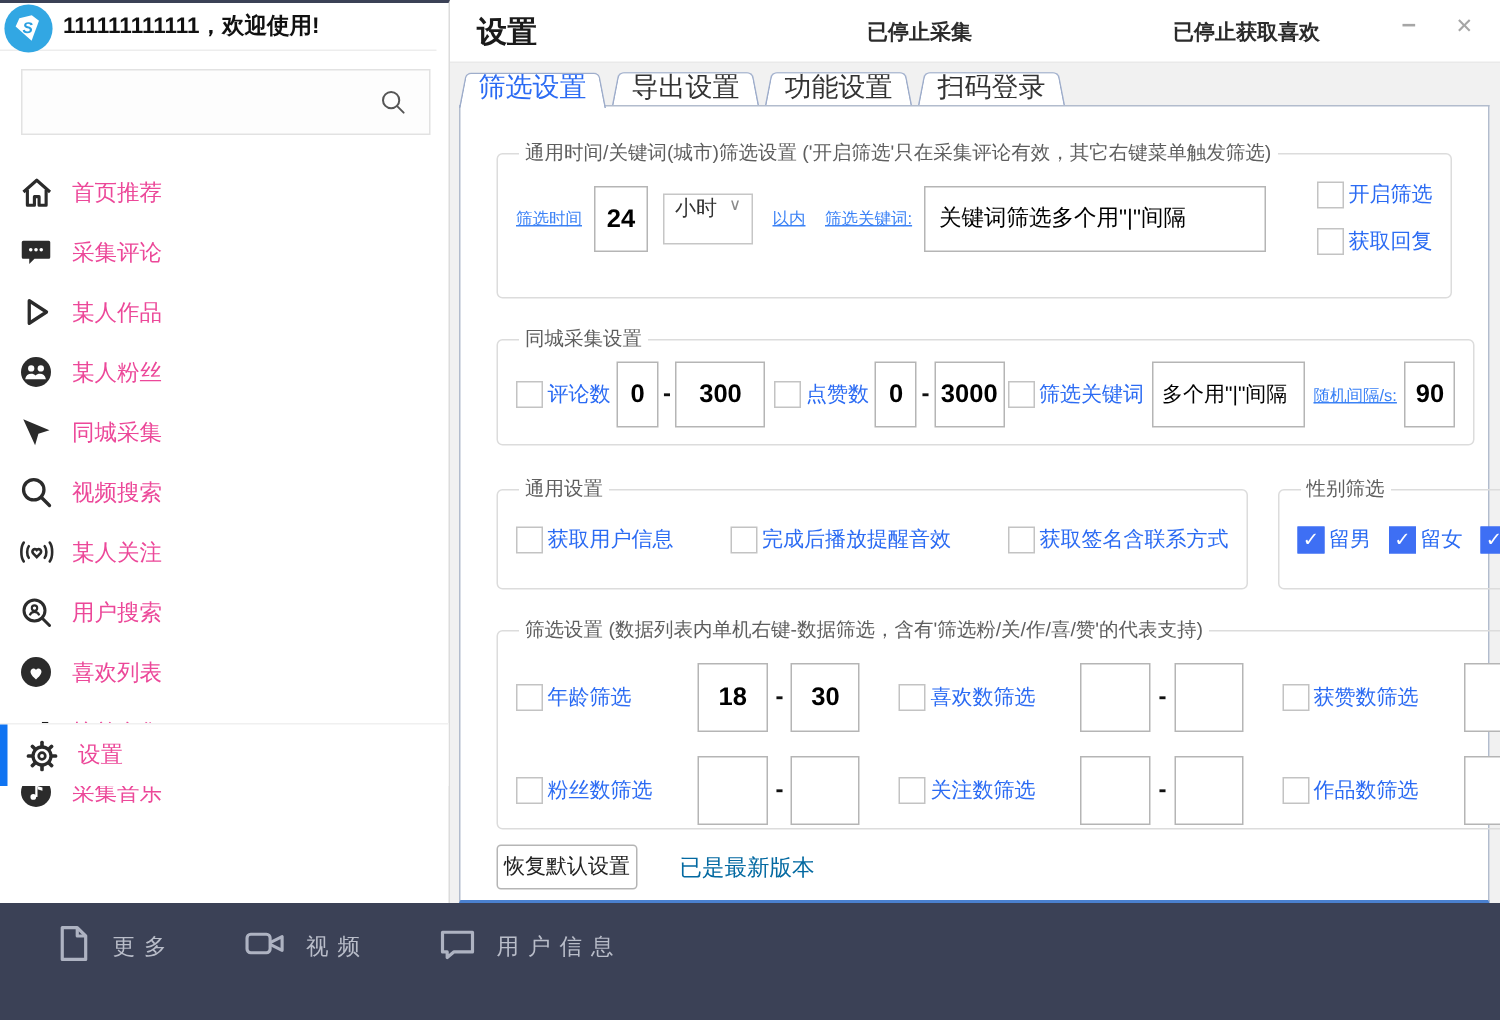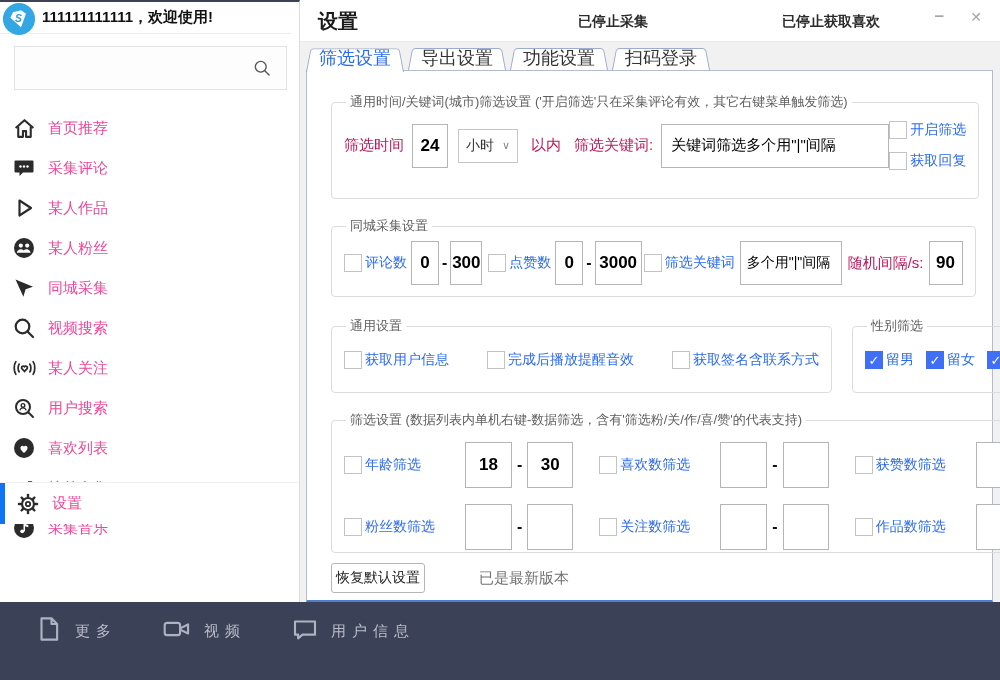--- a/index.html
+++ b/index.html
@@ -40,46 +40,46 @@
   .tab::before { content:""; position:absolute; inset:0; background:#fff; border:1px solid #9eadcb; border-bottom:none; border-radius:4px 4px 0 0; transform:perspective(7px) rotateX(1.6deg); transform-origin:bottom; }
   .tab > span { position:relative; z-index:1; }
   .tab.active { color:#2b6bf3; }
   .tab.active::before { bottom:-2px; }
 
   .panel { margin:0 7px 0 6px; background:#fff; border:1px solid #b2bccd; border-bottom:2px solid #4a80cf; height:532px; padding:22px 24px 0 24px; position:relative; z-index:1; }
 
   fieldset { border:1px solid #dcdcdc; border-radius:4px; padding:0 12px; }
   legend { font-size:13px; color:#5e5e5e; padding:0 4px; margin-left:2px; }
 
-  .lbl { font-size:15px; color:#be185d; white-space:nowrap; }
+  .lbl { font-size:11px; color:#3b82f6; white-space:nowrap;text-decoration:underline; }
   .num { border:1px solid #b5b5b5; height:44px; text-align:center; font-weight:bold; font-size:17px; font-family:inherit; outline:none; }
   .dash { font-weight:bold; font-size:16px; color:#111; }
   .cb { width:18px; height:18px; border:1px solid #c3c3c3; background:#fff; display:inline-flex; align-items:center; justify-content:center; flex:0 0 auto; cursor:default; }
   .cb[data-checked="true"] { background:#3e6ff4; border-color:#3e6ff4; color:#fff; font-size:13px; }
   .cb[data-checked="true"]::after { content:"✓"; }
   .cbl { color:#2b6bf3; font-size:14px; margin-left:3px; white-space:nowrap; cursor:default; }
 
   
   .fs1 { height:106px; margin-bottom:18px; }
   .fs1-row { display:flex; align-items:center; margin-top:10px; }
   .time-input { width:36px; margin:0 10px 0 8px; }
-  .select { width:60px; height:34px; border:1px solid #c6c6c6; display:flex; align-items:center; justify-content:space-between; padding:0 7px; font-size:14px; color:#333; margin-right:13px; background:#fff; cursor:default; }
+  .select { width:60px; height:34px; border:1px solid #c6c6c6; display:flex; justify-content:space-between; padding:0 7px; font-size:14px; color:#333; margin-right:13px; background:#fff; cursor:default; }
   .chev { color:#8a8a8a; font-size:11px; }
   .within { margin-right:13px; }
   .kw-label { margin-right:8px; }
   .kw-input { width:228px; height:44px; border:1px solid #b5b5b5; font-size:15px; padding:0 9px; font-family:inherit; outline:none; }
   .vstack { margin-left:auto; display:flex; flex-direction:column; gap:13px; }
   .cb-inline { display:flex; align-items:center; }
 
   
   .fs2 { height:80px; margin-bottom:20px; }
   .fs2-row { display:flex; align-items:center; margin-top:6px; }
   .fs2 .num { height:44px; }
   .n-sm { width:28px; }
-  .n-300 { width:32px; }
+  .n-300 { width:60px; }
   .n-3000 { width:47px; }
   .prov-input { width:102px; height:44px; border:1px solid #b5b5b5; font-size:14px; padding:0 6px; font-family:inherit; outline:none; }
   .n-90 { width:34px; }
   .mr2{margin-right:2px;} .mr4{margin-right:4px;} .mr5{margin-right:5px;} .mr6{margin-right:6px;}
   .mx3{margin:0 3px;}
 
   
   .duo { display:flex; gap:20px; margin-bottom:18px; }
   .fs3 { flex:1; height:76px; }
   .fs4 { width:172px; height:76px; }
@@ -92,21 +92,21 @@
   .fgroup { display:flex; align-items:center; }
   .lblw { width:100px; }
   .f-sm { width:47px; height:46px; }
   .f-lg { width:46px; height:46px; }
   .fgap { width:26px; }
   .fs5 .dash { margin:0 5px; }
 
   
   .pfooter { display:flex; align-items:center; margin-top:10px; }
   .reset-btn { width:94px; height:30px; border:1px solid #b5b5b5; border-radius:3px; background:#fff; font-size:14px; color:#222; font-family:inherit; cursor:default; }
-  .version { margin-left:54px; color:#737373; font-size:15px; cursor:default; }
+  .version { margin-left:28px; color:#0369a1; font-size:15px; cursor:default; }
 </style>
 </head>
 <body>
 
 <div>
 
   <div class="sidebar">
     <div class="welcome">
       <span class="logo">
         <svg viewBox="0 0 36 36" width="34" height="34">

